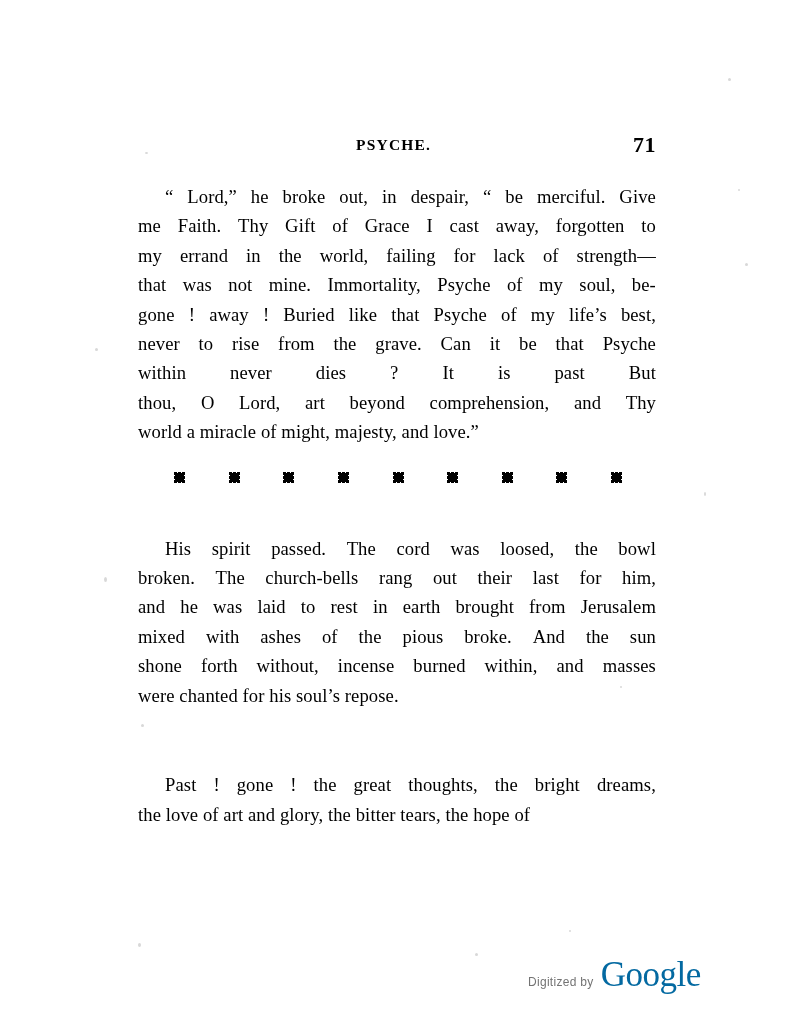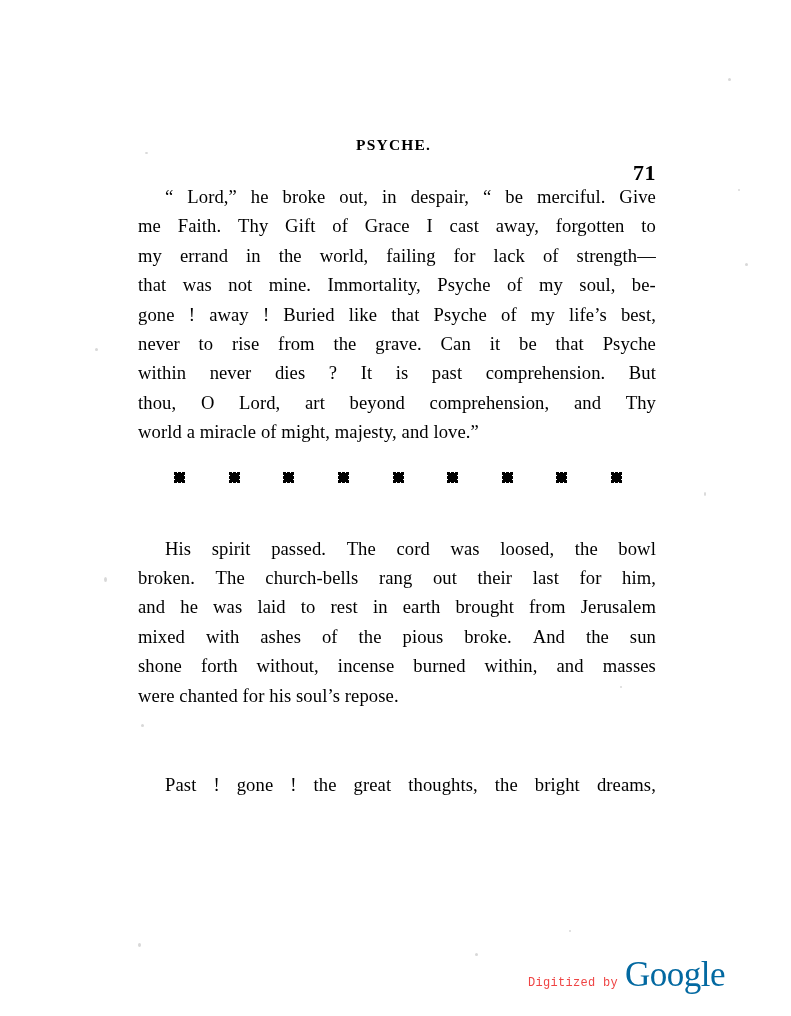--- a/index.html
+++ b/index.html
@@ -39,21 +39,20 @@
     white-space: nowrap;
   }
   #running-head .rh-folio {
     position: absolute;
     right: 0;
     top: -4px;
     font-size: 22px;
     font-weight: bold;
     letter-spacing: 0.5px;
     white-space: nowrap;
-    margin-top: 28px;
   }
 
   
   #text-column {
     position: absolute;
     left: 96px;
     top: 182px;
     width: 518px;
   }
 
@@ -121,23 +120,23 @@
     position: absolute;
     left: 486px;
     top: 957px;
     height: 40px;
     display: flex;
     align-items: baseline;
     white-space: nowrap;
     user-select: none;
   }
   #watermark .digitized {
-    font-family: Liberation Mono, monospace;
+    font-family: Liberation Sans, sans-serif;
     font-size: 12px;
-    color: #ef4444;
+    color: #737373;
     letter-spacing: 0.3px;
   }
   #watermark .google {
     font-family: "Liberation Serif", "DejaVu Serif", serif;
     font-size: 35px;
     color: #0369a1;
     letter-spacing: -0.5px;
     margin-left: 7px;
     line-height: 1;
   }
@@ -240,21 +239,20 @@
           <span class="w">Psyche</span>
         </span>
         <span class="ln just">
           <span class="w">within</span>
           <span class="w">never</span>
           <span class="w">dies</span>
           <span class="w">?</span>
           <span class="w">It</span>
           <span class="w">is</span>
           <span class="w">past</span>
-          <span class="w">comprehension.</span>
           <span class="w">But</span>
         </span>
         <span class="ln just">
           <span class="w">thou,</span>
           <span class="w">O</span>
           <span class="w">Lord,</span>
           <span class="w">art</span>
           <span class="w">beyond</span>
           <span class="w">comprehension,</span>
           <span class="w">and</span>
@@ -336,20 +334,21 @@
           <span class="w">!</span>
           <span class="w">gone</span>
           <span class="w">!</span>
           <span class="w">the</span>
           <span class="w">great</span>
           <span class="w">thoughts,</span>
           <span class="w">the</span>
           <span class="w">bright</span>
           <span class="w">dreams,</span>
         </span>
+        <span class="ln">the love of art and glory, the bitter tears, the hope of</span>
       </p>
   </div>
 
   <div id="star-divider">
     <div class="stars">
         <span class="star"></span>
         <span class="star"></span>
         <span class="star"></span>
         <span class="star"></span>
         <span class="star"></span>

